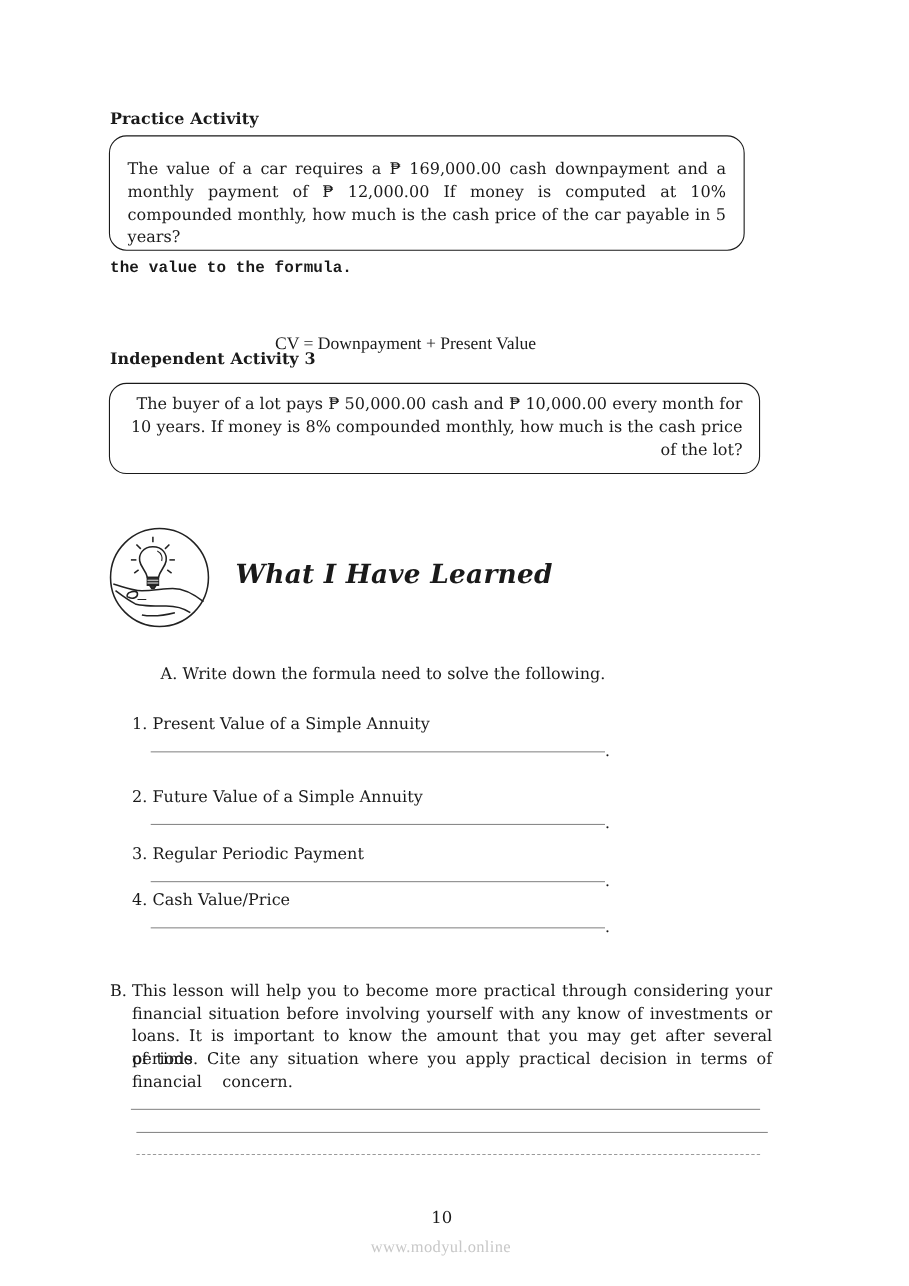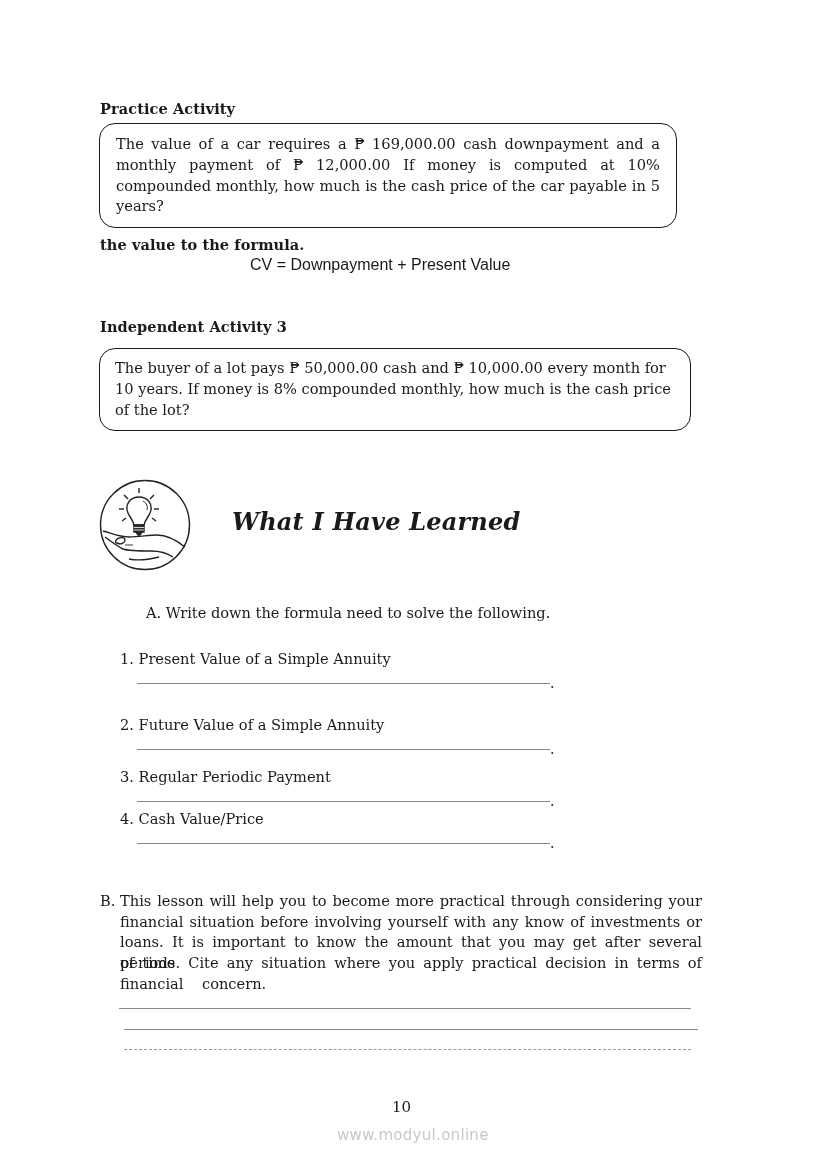--- a/index.html
+++ b/index.html
@@ -15,21 +15,21 @@
     }
     .box {
       border: 1.6px solid #1a1a1a; border-radius: 16px;
       box-sizing: border-box;
       font-size: 14.6px; line-height: 20.8px;
       text-align: justify;
     }
     .box p { margin: 0; }
     .body-text { font-size: 14.6px; line-height: 20.6px; }
     .formula {
-      font-family: Liberation Sans, sans-serif; font-size: 16px;
+      font-family: Liberation Serif, serif; font-size: 16px; margin-top: 48px;
     }
     .section-title {
       font-family: "DejaVu Serif", serif; font-weight: bold; font-style: italic;
       font-size: 24px; letter-spacing: 0.2px;
     }
     .answer-line {
       border-bottom: 1.4px solid #8a8a8a; height: 0;
     }
     .dot { font-size: 14px; line-height: 14px; }
     .page-num { font-family: "DejaVu Serif", serif; font-size: 15px; }
@@ -37,30 +37,30 @@
       font-family: "DejaVu Sans", sans-serif; font-size: 15px; color: #c8c8c8;
       letter-spacing: 0.3px;
     }
     .para-b { text-align: justify; font-size: 14.6px; line-height: 20.6px; }
   </style>
 </head>
 <body>
 
 <div class="abs heading-bold" style="left:100px; top:100px;text-align:right;">Practice Activity</div>
 
-<div class="abs box" style="left:99px; top:123px; width:578px; height:105px; padding:10px 16px 0 16px;">
+<div class="abs box" style="left:99px; top:123px; width:578px; height:105px; padding:20px 16px 0 16px;">
   <p>The value of a car requires a ₱ 169,000.00 cash downpayment and a monthly payment of ₱ 12,000.00 If money is computed at 10% compounded monthly, how much is the cash price of the car payable in 5 years?</p>
 </div>
 
-<div class="abs heading-bold" style="left:100px; top:236px;">the value to the formula.</div>
+<div class="abs heading-bold" style="left:100px; top:236px;font-family:Liberation Mono, monospace;">the value to the formula.</div>
 <div class="abs formula" style="left:250px; top:256px;">CV = Downpayment + Present Value</div>
 
 <div class="abs heading-bold" style="left:100px; top:318px;">Independent Activity 3</div>
 
-<div class="abs box" style="left:99px; top:348px; width:592px; height:83px; padding:9px 15px 0 15px; text-align:left;">
+<div class="abs box" style="left:99px; top:348px; width:592px; height:83px; padding:9px 15px 0 15px; text-align:right;">
   <p>The buyer of a lot pays ₱ 50,000.00 cash and ₱ 10,000.00 every month for 10 years. If money is 8% compounded monthly, how much is the cash price of the lot?</p>
 </div>
 
 <div class="abs" style="left:99px; top:479px; width:92px; height:92px;">
   <svg width="92" height="92" viewBox="0 0 92 92" fill="none" stroke="#222" stroke-width="1.4">
     <circle cx="46" cy="46" r="44.5"></circle>
 
     <line x1="40" y1="9" x2="40" y2="14"></line>
     <line x1="25" y1="16" x2="29" y2="20"></line>
     <line x1="55" y1="16" x2="51" y2="20"></line>
@@ -76,21 +76,21 @@
     <line x1="35" y1="51" x2="45" y2="51" stroke="#fff" stroke-width="0.8"></line>
     <path d="M37 53 L43 53 L41 56 L39 56 Z" fill="#333"></path>
 
     <path d="M4 52 C12 54 20 58 30 58 C40 58 50 56 58 56 C66 56 76 60 86 68"></path>
     <path d="M6 58 C14 64 20 68 24 70 C30 72 40 72 52 72 C60 72 68 74 74 78"></path>
     <path d="M18 64 C22 66 26 64 26 61 C26 58 22 58 18 60 C16 62 16 64 18 64 Z"></path>
     <path d="M26 66 L34 66" stroke-width="0.9"></path>
     <path d="M30 80 C40 82 52 80 60 78"></path>
   </svg>
 </div>
-<div class="abs section-title" style="left:232px; top:507px;">What I Have Learned</div>
+<div class="abs section-title" style="left:214px; top:507px;">What I Have Learned</div>
 
 <div class="abs body-text" style="left:100px; top:603px;margin-left:46px;">A. Write down the formula need to solve the following.</div>
 
 <div class="abs body-text" style="left:120px; top:649px;">1. Present Value of a Simple Annuity</div>
 <div class="abs answer-line" style="left:137px; top:683px; width:413px;"></div>
 <div class="abs dot" style="left:550px; top:676px;">.</div>
 
 <div class="abs body-text" style="left:120px; top:715px;">2. Future Value of a Simple Annuity</div>
 <div class="abs answer-line" style="left:137px; top:749px; width:413px;"></div>
 <div class="abs dot" style="left:550px; top:742px;">.</div>
@@ -108,13 +108,13 @@
 <div class="abs para-b" style="left:120px; top:912px; width:582px; text-align-last:justify;">financial situation before involving yourself with any know of investments or</div>
 <div class="abs para-b" style="left:120px; top:932px; width:582px; text-align-last:justify;">loans. It is important to know the amount that you may get after several periods</div>
 <div class="abs para-b" style="left:120px; top:953px; width:582px; text-align-last:justify;">of time. Cite any situation where you apply practical decision in terms of</div>
 <div class="abs para-b" style="left:120px; top:974px; white-space:pre;">financial    concern.</div>
 
 <div class="abs answer-line" style="left:119px; top:1008px; width:572px;"></div>
 <div class="abs answer-line" style="left:124px; top:1029px; width:574px;"></div>
 <div class="abs answer-line" style="left:124px; top:1049px; width:567px; border-bottom-style:dashed; border-bottom-color:#9a9a9a;"></div>
 
 <div class="abs page-num" style="left:392px; top:1082px;margin-top:16px;">10</div>
-<div class="abs watermark" style="left:337px; top:1126px;">www.modyul.online</div>
+<div class="abs watermark" style="left:337px; top:1126px;font-family:Liberation Serif, serif;">www.modyul.online</div>
 
 </body></html>

